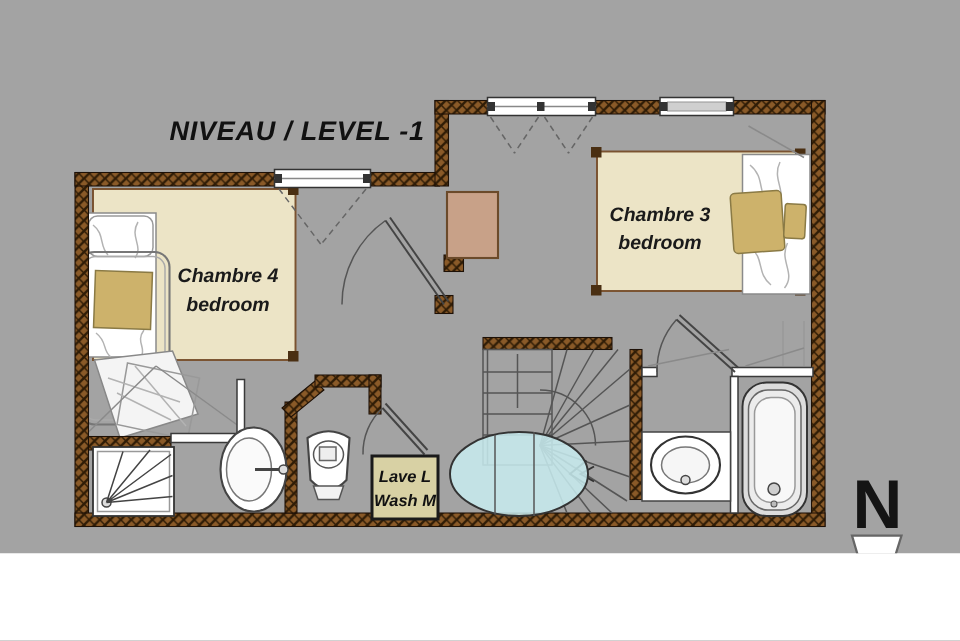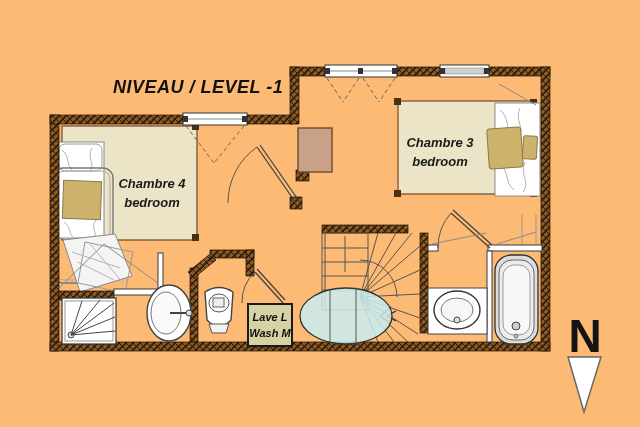--- a/index.html
+++ b/index.html
@@ -1,16 +1,16 @@
 <!DOCTYPE html>
 <html><head>
 <meta charset="utf-8">
 <style>
   html,body{margin:0;padding:0;background:#ffffff;}
-  #stage{position:relative;width:640px;height:427px;background:#fdba74;overflow:hidden;
+  #stage{position:relative;width:640px;height:369px;background:#a3a3a3;overflow:hidden;
          font-family:"Liberation Sans", sans-serif;}
   svg{display:block;}
   text{font-family:"Liberation Sans", sans-serif;}
   .room-label{font-size:13px;font-weight:bold;font-style:italic;fill:#1a1a1a;text-anchor:middle;}
   .title-label{font-size:18px;font-weight:bold;font-style:italic;fill:#111;letter-spacing:.5px;}
   .box-label{font-size:11px;font-weight:bold;font-style:italic;fill:#111;text-anchor:middle;}
   .north-label{font-size:46px;font-weight:bold;fill:#141414;text-anchor:middle;}
   .thinwall{fill:#ffffff;stroke:#3a3a3a;stroke-width:1;}
   .fixline{stroke:#444;fill:none;}
   .crumple{stroke:#b3b3b3;fill:none;stroke-width:1;}

